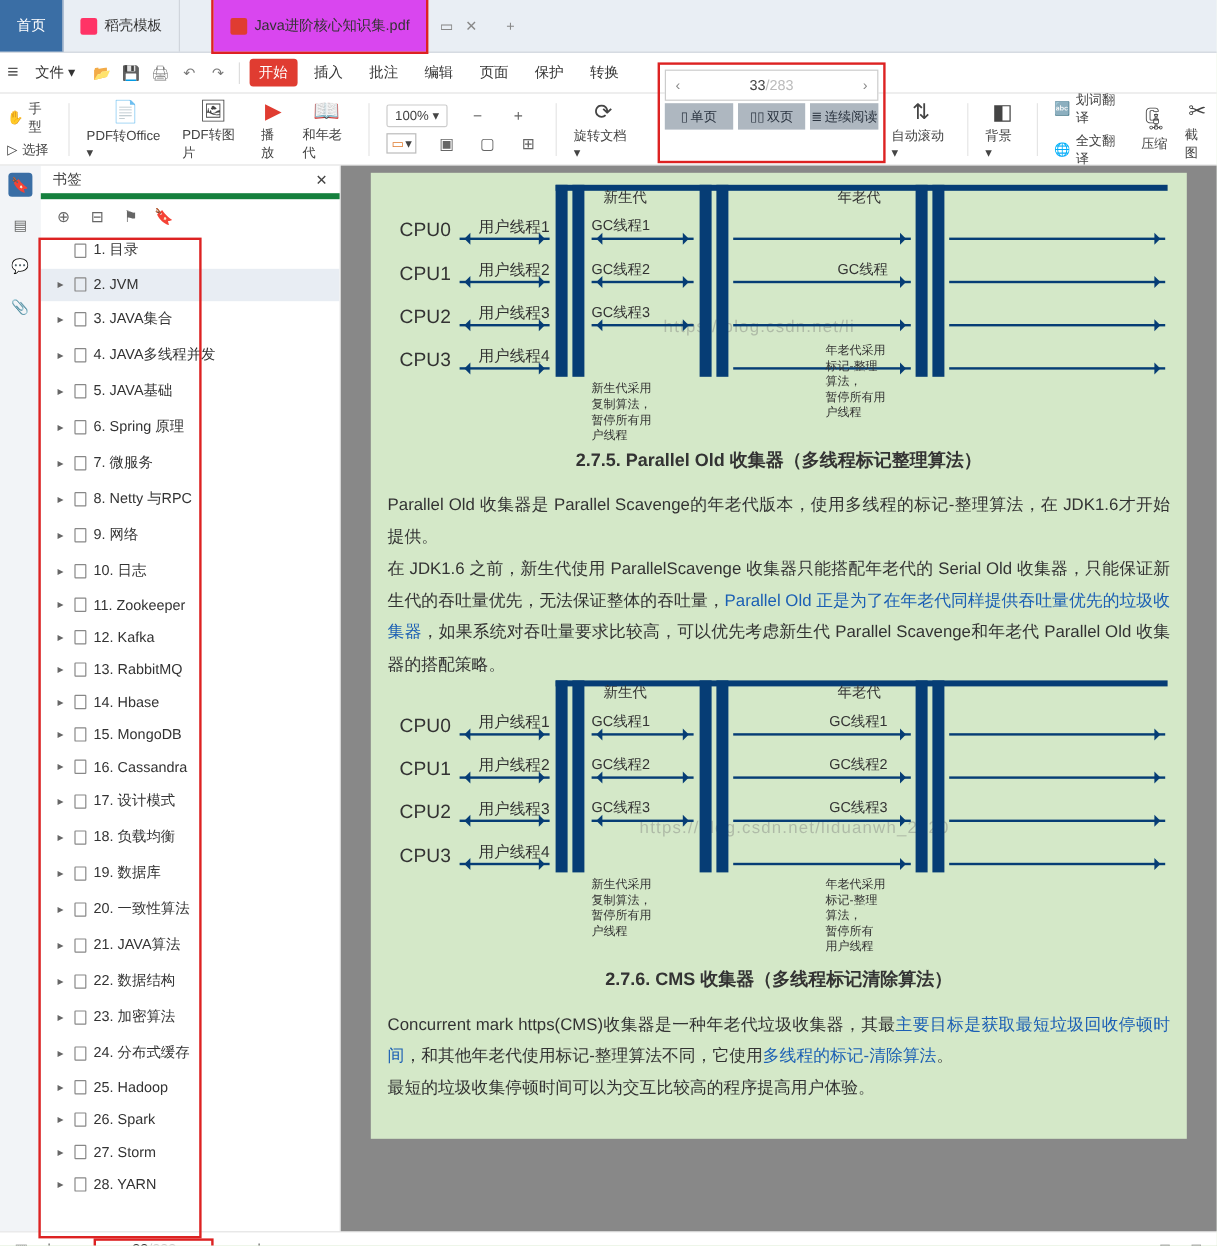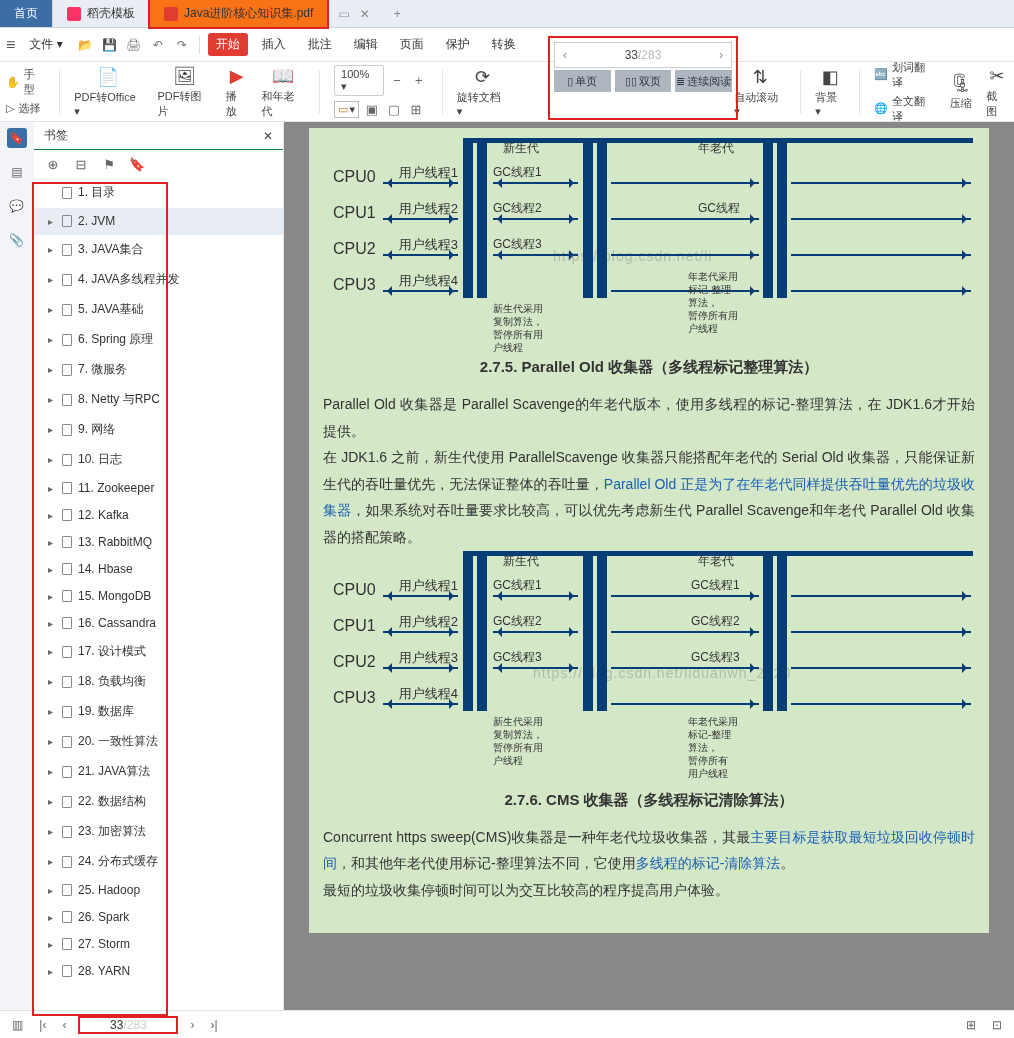--- a/index.html
+++ b/index.html
@@ -1,59 +1,59 @@
 <!DOCTYPE html>
 <html><head>
 <meta charset="utf-8">
 <style>
 * { box-sizing: border-box; margin: 0; padding: 0; font-family: "Microsoft YaHei", sans-serif; }
 body { width: 1014px; height: 1038px; overflow: hidden; font-size: 12px; background: #fff; color: #333; }
 
-.tabs { height: 28px; display: flex; background: #e9eef4; border-bottom: 1px solid #d0d5dc; }
+.tabs { height: 44px; display: flex; background: #e9eef4; border-bottom: 1px solid #d0d5dc; }
 .tab { display: flex; align-items: center; padding: 0 14px; gap: 6px; border-right: 1px solid #d0d5dc; cursor: pointer; position: relative; }
 .tab.home { background: #3a6ea5; color: #fff; }
-.tab.active { background: #f97316; }
+.tab.active { background: #d946ef; margin-left: 28px; }
 .tab .ficon { width: 14px; height: 14px; display: inline-block; background: #f36; border-radius: 2px; }
 .tab .dicon { width: 14px; height: 14px; display: inline-block; background: #e03c31; border-radius: 2px; }
 .tab.active::after { content:""; position:absolute; left:-2px; right:-2px; top:-2px; bottom:-2px; border:2px solid #d22; pointer-events:none; }
 .tab-controls { display:flex; align-items:center; gap:10px; padding:0 10px; color:#888; }
 .plus-tab { padding:0 14px; display:flex; align-items:center; color:#888; }
 
 .menu { height: 34px; display: flex; align-items: center; gap: 6px; padding: 0 6px; border-bottom: 1px solid #e3e3e3; }
 .menu .ham { font-size:16px; color:#555; }
 .menu .mlabel { padding: 3px 8px; border-radius: 3px; cursor:pointer; }
 .menu .start { background: #e03c31; color:#fff; }
 .menu .sep { width:1px; height:18px; background:#ddd; margin:0 2px; }
 .menu .iconbtn { width:18px; text-align:center; color:#777; cursor:pointer; }
 
 .ribbon { height: 60px; display: flex; align-items: center; padding: 4px 6px; gap: 14px; border-bottom: 1px solid #e3e3e3; position:relative; }
 .rgroup { display:flex; flex-direction:column; align-items:center; gap:2px; font-size:11px; color:#444; cursor:pointer; }
 .rgroup .ric { font-size:18px; height:22px; display:flex; align-items:center; }
 .rsplit { display:flex; flex-direction:column; gap:4px; font-size:11px; color:#444; }
 .rsplit .row { display:flex; align-items:center; gap:4px; }
-.zoombox { display:flex; align-items:center; gap:4px; }
+.zoombox { display:flex; align-items:center; gap:16px; }
 .zoomsel { border:1px solid #ccc; padding:2px 6px; border-radius:2px; }
 .iconmini { width:18px; height:18px; display:flex; align-items:center; justify-content:center; color:#666; cursor:pointer; font-size:13px; }
 .dropdownish { border:1px solid #bbb; padding:1px 3px; display:flex; align-items:center; gap:1px; }
 
 .page-nav-top { position:absolute; left:548px; top:-26px; width:190px; height:84px; border:2px solid #d22; display:flex; flex-direction:column; justify-content:flex-start; }
 .pn-inner { margin-top:4px; margin-left:4px; margin-right:4px; height:26px; border:1px solid #ccc; display:flex; align-items:center; justify-content:space-between; background:#fff; }
 .pn-arrow { width:20px; text-align:center; color:#888; cursor:pointer; }
 .pn-val { flex:1; text-align:center; color:#444; }
 .pn-val .tot { color:#bbb; }
 .pn-segs { margin:2px 4px 4px 4px; display:flex; gap:4px; }
 .seg { flex:1; height:22px; background:#aeb7c0; color:#2b3440; font-size:11px; display:flex; align-items:center; justify-content:center; gap:2px; cursor:pointer; }
 
 .main { display:flex; height: calc(1038px - 28px - 34px - 60px - 28px); }
 .sideicons { width:34px; background:#f2f4f7; display:flex; flex-direction:column; align-items:center; padding-top:6px; gap:14px; color:#666; }
 .sideicons .si { width:20px; height:20px; display:flex; align-items:center; justify-content:center; cursor:pointer; border-radius:3px; }
 .sideicons .si.act { background:#3a6ea5; color:#fff; }
 
 .bookmarks { width:250px; border-right:1px solid #e3e3e3; display:flex; flex-direction:column; position:relative; }
-.bm-head { height:28px; display:flex; align-items:center; justify-content:space-between; padding:0 10px; color:#444; border-bottom:1px solid #15803d; }
+.bm-head { height:28px; display:flex; align-items:center; justify-content:space-between; padding:0 10px; color:#444; border-bottom:5px solid #15803d; }
 .bm-tools { height:28px; display:flex; align-items:center; gap:10px; padding:0 10px; color:#666; }
 .bm-list { flex:1; overflow:hidden; }
 .bm-item { display:flex; align-items:center; gap:6px; padding:6px 10px 6px 14px; cursor:pointer; border-bottom:1px solid transparent; }
 .bm-item.sel { background:#e8edf3; }
 .bm-item .arw { width:8px; color:#666; font-size:10px; }
 .bm-item .bmic { width:10px; height:12px; border:1px solid #888; border-radius:1px; }
 .bm-border { position:absolute; left:-2px; top:60px; width:136px; bottom:-6px; border:2px solid #d22; pointer-events:none; }
 
 .doc { flex:1; background:#888; overflow:hidden; position:relative; }
 .page { margin:6px auto; width:680px; background:#d4e8c8; padding:10px 14px 30px 14px; position:relative; overflow:hidden; }
@@ -485,21 +485,21 @@
           <div class="glabel" style="left: 368px; top: 62px;">GC线程2</div>
           <div class="glabel" style="left: 368px; top: 98px;">GC线程3</div>
           <div class="tbox" style="left: 365px; top: 128px; white-space: pre;">年老代采用
 标记-整理
 算法，
 暂停所有
 用户线程</div>
         </div>
 
       <div class="heading">2.7.6.  CMS 收集器（多线程标记清除算法）</div>
-      <div class="para"><span>Concurrent https sweep(CMS)收集器是一种年老代垃圾收集器，其最</span><span class="lk">主要目标是获取最短垃圾回收停顿时间</span><span>，和其他年老代使用标记-整理算法不同，它使用</span><span class="lk">多线程的标记-清除算法</span><span>。</span></div>
+      <div class="para"><span>Concurrent mark https(CMS)收集器是一种年老代垃圾收集器，其最</span><span class="lk">主要目标是获取最短垃圾回收停顿时间</span><span>，和其他年老代使用标记-整理算法不同，它使用</span><span class="lk">多线程的标记-清除算法</span><span>。</span></div>
       <div class="para">最短的垃圾收集停顿时间可以为交互比较高的程序提高用户体验。</div>
     </div>
   </div>
 </div>
 
 <div class="status">
   <span class="sbtn">▥</span>
   <span class="sbtn">|‹</span>
   <span class="sbtn">‹</span>
   <span class="pgbox">

